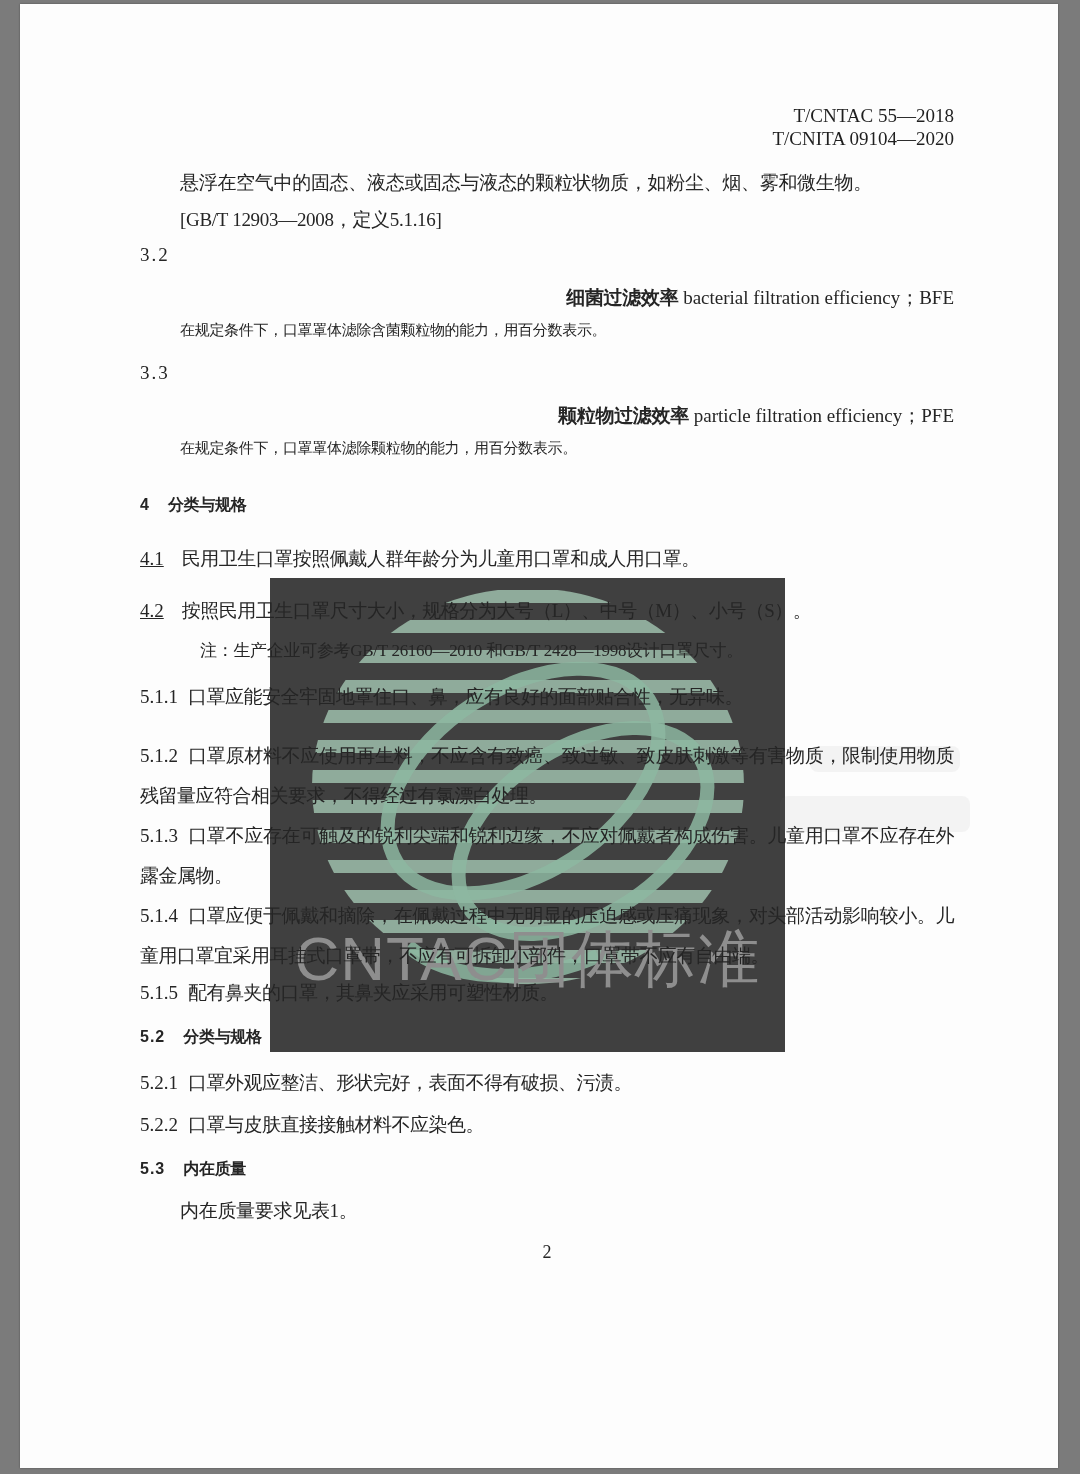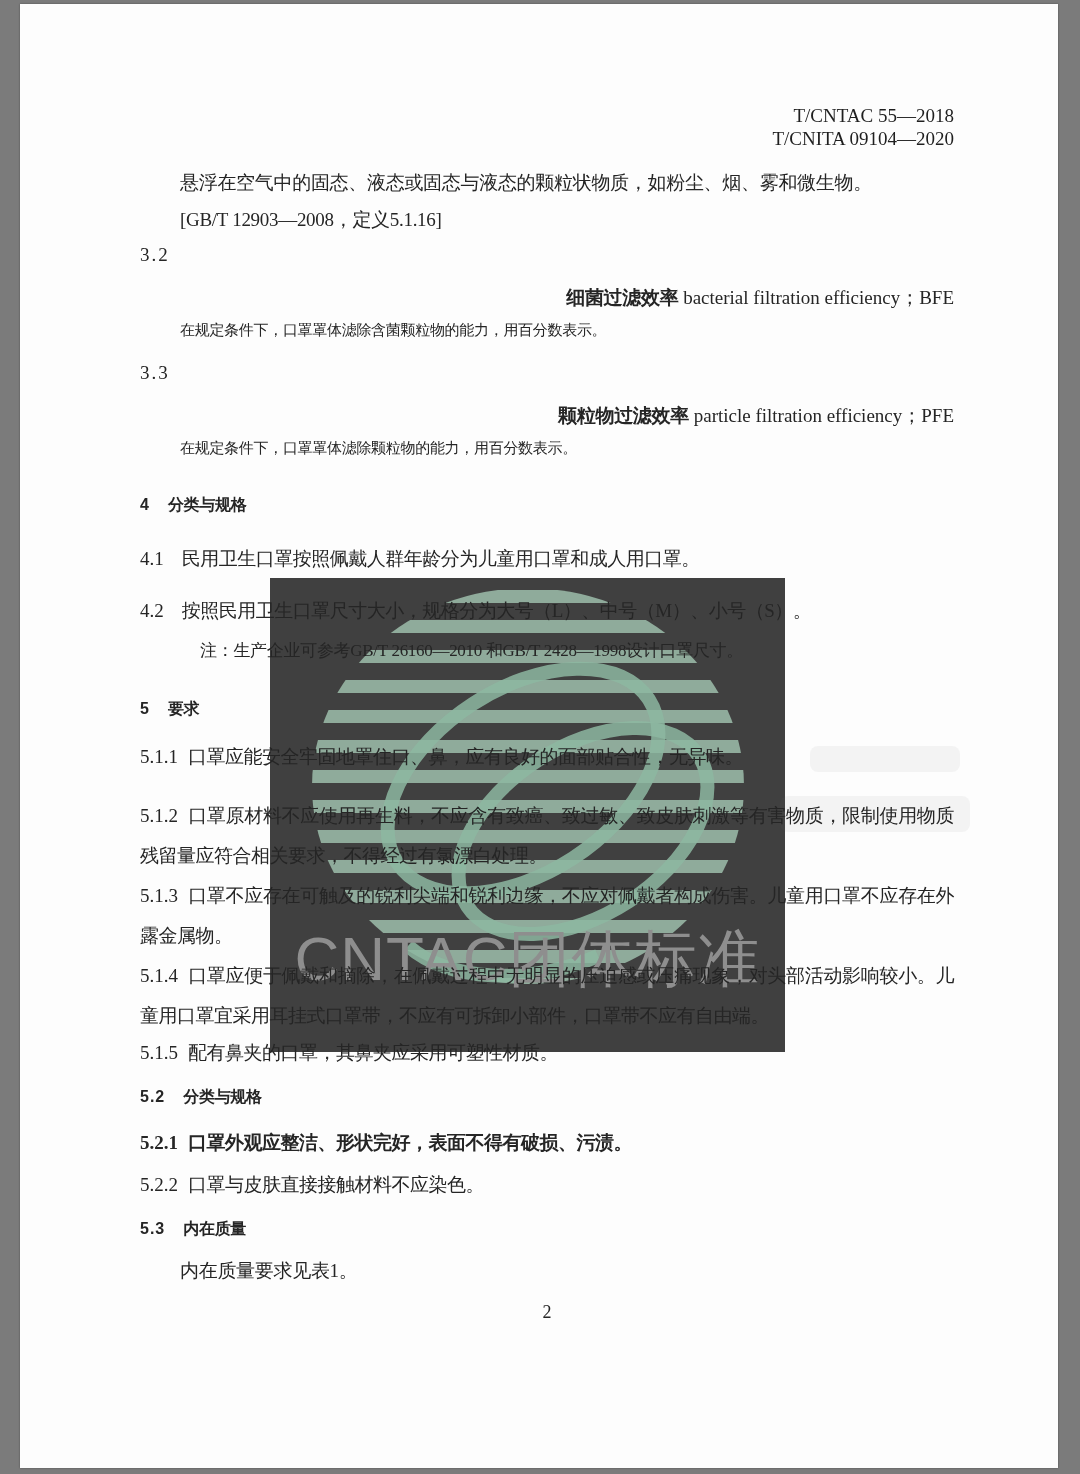--- a/index.html
+++ b/index.html
@@ -41,36 +41,36 @@
   .def-line{margin-top:8px;font-size:15px;line-height:24px;letter-spacing:-0.3px;}
   
   .sec-head{
     font-family:"Liberation Sans","DejaVu Sans",sans-serif;
     font-weight:700;font-size:16px;line-height:26px;letter-spacing:-0.3px;
   }
   .sec-head .sec-num{margin-right:18px;letter-spacing:1px;}
   
   .clause{font-size:19px;line-height:26px;letter-spacing:-0.5px;text-align:justify;}
   .clause .cnum{margin-right:10px;letter-spacing:0;}
-  .clause.wide-gap .cnum{margin-right:18px;}
+  .clause.wide-gap .cnum{margin-right:18px;text-decoration:underline;}
   .clause.multi{line-height:40px;}
   .note-line{margin-top:16px;padding-left:60px;font-size:17px;line-height:22px;letter-spacing:-0.3px;}
   
   .m-sec4{margin-top:32px;}
   .m-s41{margin-top:28px;}
   .m-s42{margin-top:26px;}
   .m-sec5{margin-top:34px;}
   .m-s51{margin-top:28px;}
   .m-s511{margin-top:22px;}
   .m-s512{margin-top:26px;}
   .m-s513{margin-top:0;}
   .m-s514{margin-top:0;}
   .m-s515{margin-top:4px;}
   .m-s52{margin-top:18px;}
-  .m-s521{margin-top:20px;font-weight:bold;}
+  .m-s521{margin-top:20px;}
   .m-s522{margin-top:16px;}
   .m-s53{margin-top:18px;}
   .m-s53body{margin-top:16px;}
   .page-number{margin-top:18px;text-align:center;font-size:18px;letter-spacing:0;}
   
   .watermark-box{
     position:absolute;z-index:0;
     left:250px;top:574px;width:515px;height:474px;
     background:#404040;
   }
@@ -143,21 +143,20 @@
     <p class="num-line">3.3</p>
     <p class="term-line indent"><span class="term">颗粒物过滤效率</span><span class="term-en"> particle filtration efficiency；PFE</span></p>
     <p class="def-line indent">在规定条件下，口罩罩体滤除颗粒物的能力，用百分数表示。</p>
 
     <p class="sec-head m-sec4"><span class="sec-num">4</span><span>分类与规格</span></p>
 
     <p class="clause wide-gap m-s41"><span class="cnum">4.1</span><span>民用卫生口罩按照佩戴人群年龄分为儿童用口罩和成人用口罩。</span></p>
     <p class="clause wide-gap m-s42"><span class="cnum">4.2</span><span>按照民用卫生口罩尺寸大小，规格分为大号（L）、中号（M）、小号（S）。</span></p>
     <p class="note-line"><span>注：</span><span>生产企业可参考GB/T 26160—2010 和GB/T 2428—1998设计口罩尺寸。</span></p>
 
-    <p class="sec-head m-sec5"><span class="sec-num">5</span><span>要求</span></p>
 
 
     <p class="clause m-s511"><span class="cnum">5.1.1</span><span>口罩应能安全牢固地罩住口、鼻，应有良好的面部贴合性，无异味。</span></p>
     <p class="clause multi m-s512"><span class="cnum">5.1.2</span><span>口罩原材料不应使用再生料，不应含有致癌、致过敏、致皮肤刺激等有害物质，限制使用物质残留量应符合相关要求，不得经过有氯漂白处理。</span></p>
     <p class="clause multi m-s513"><span class="cnum">5.1.3</span><span>口罩不应存在可触及的锐利尖端和锐利边缘，不应对佩戴者构成伤害。儿童用口罩不应存在外露金属物。</span></p>
     <p class="clause multi m-s514"><span class="cnum">5.1.4</span><span>口罩应便于佩戴和摘除，在佩戴过程中无明显的压迫感或压痛现象，对头部活动影响较小。儿童用口罩宜采用耳挂式口罩带，不应有可拆卸小部件，口罩带不应有自由端。</span></p>
     <p class="clause m-s515"><span class="cnum">5.1.5</span><span>配有鼻夹的口罩，其鼻夹应采用可塑性材质。</span></p>
 
     <p class="sec-head m-s52"><span class="sec-num">5.2</span><span>分类与规格</span></p>
     <p class="clause m-s521"><span class="cnum">5.2.1</span><span>口罩外观应整洁、形状完好，表面不得有破损、污渍。</span></p>

